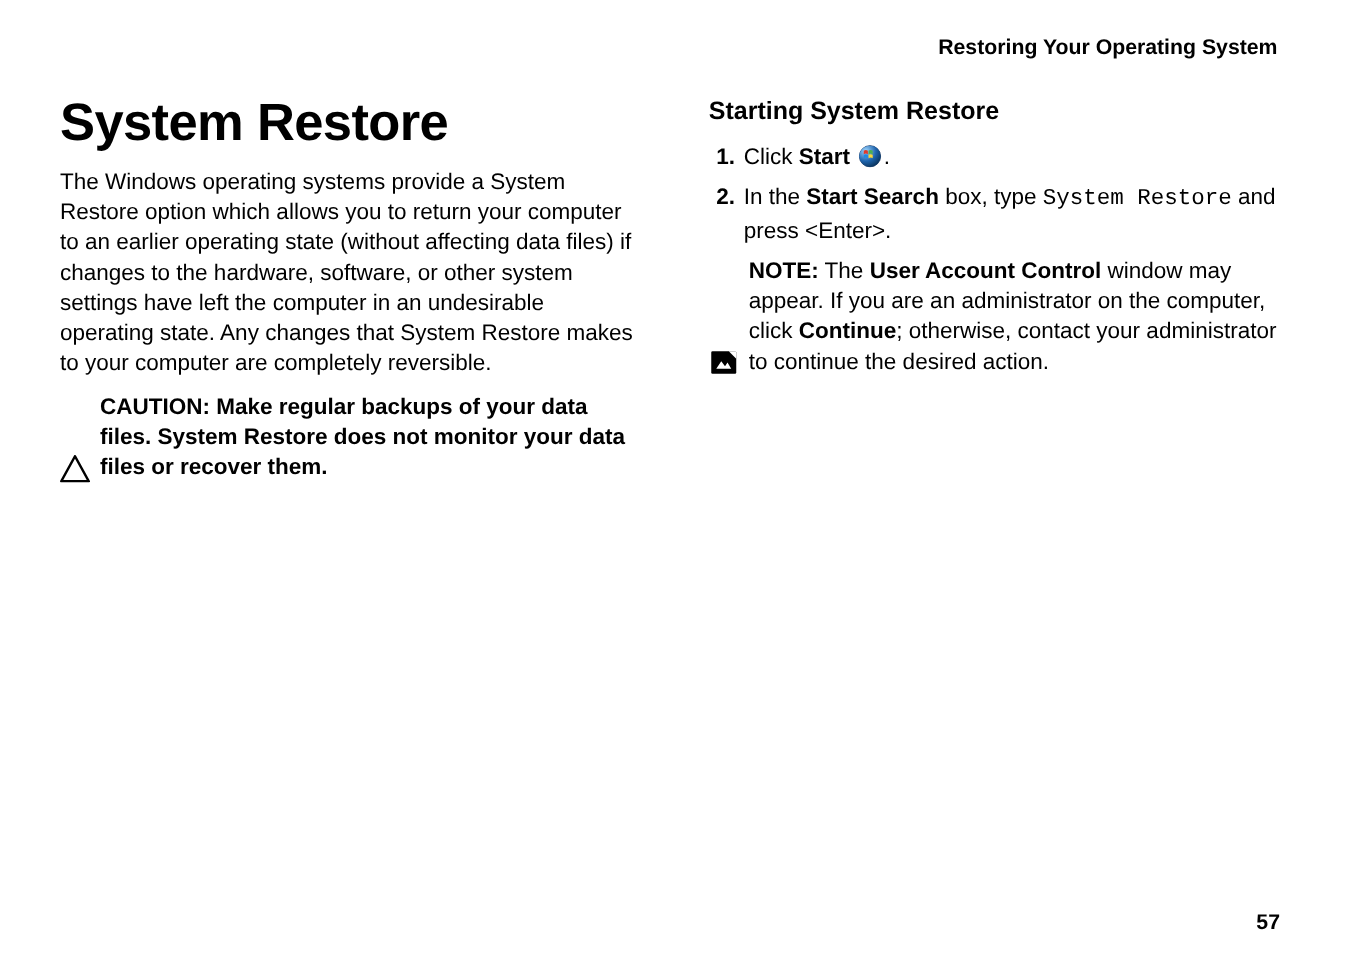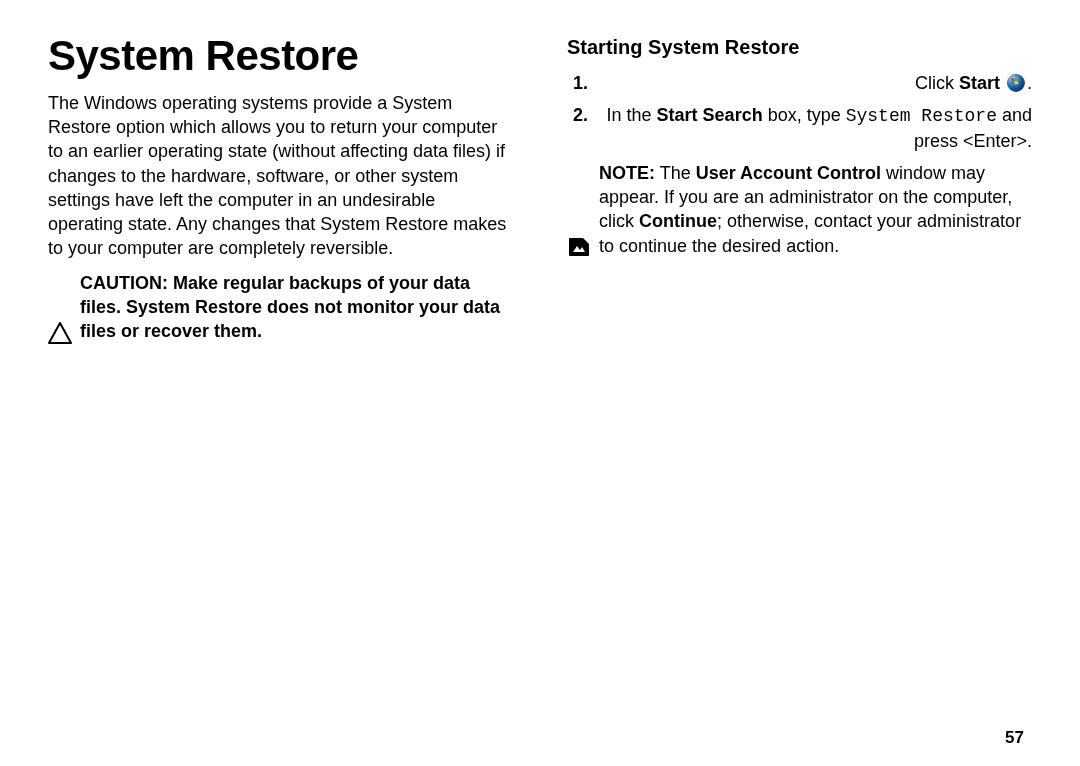--- a/index.html
+++ b/index.html
@@ -66,21 +66,20 @@
     flex: 1;
   }
   .bold { font-weight: bold; }
   ol.steps {
     margin: 0 0 8px 0;
     padding-left: 26px;
   }
   ol.steps li {
     margin-bottom: 8px;
     padding-left: 2px;
-    text-align: right;
   }
   ol.steps li::marker {
     font-weight: bold;
   }
   .start-orb {
     display: inline-block;
     width: 18px;
     height: 18px;
     vertical-align: -3px;
     margin: 0 2px;
@@ -93,20 +92,21 @@
     font-weight: bold;
     font-size: 17px;
   }
   svg { display: block; }
 </style>
 </head>
 <body>
 
 <div class="page">
 
+  <div class="running-header">Restoring Your Operating System</div>
 
   <div class="columns">
 
     <div class="col">
       <h1 class="title">System Restore</h1>
       <p class="para">The Windows operating systems provide a System Restore option which allows you to return your computer to an earlier operating state (without affecting data files) if changes to the hardware, software, or other system settings have left the computer in an undesirable operating state. Any changes that System Restore makes to your computer are completely reversible.</p>
 
       <div class="callout">
         <span class="icon">
           <svg viewBox="0 0 24 22">

